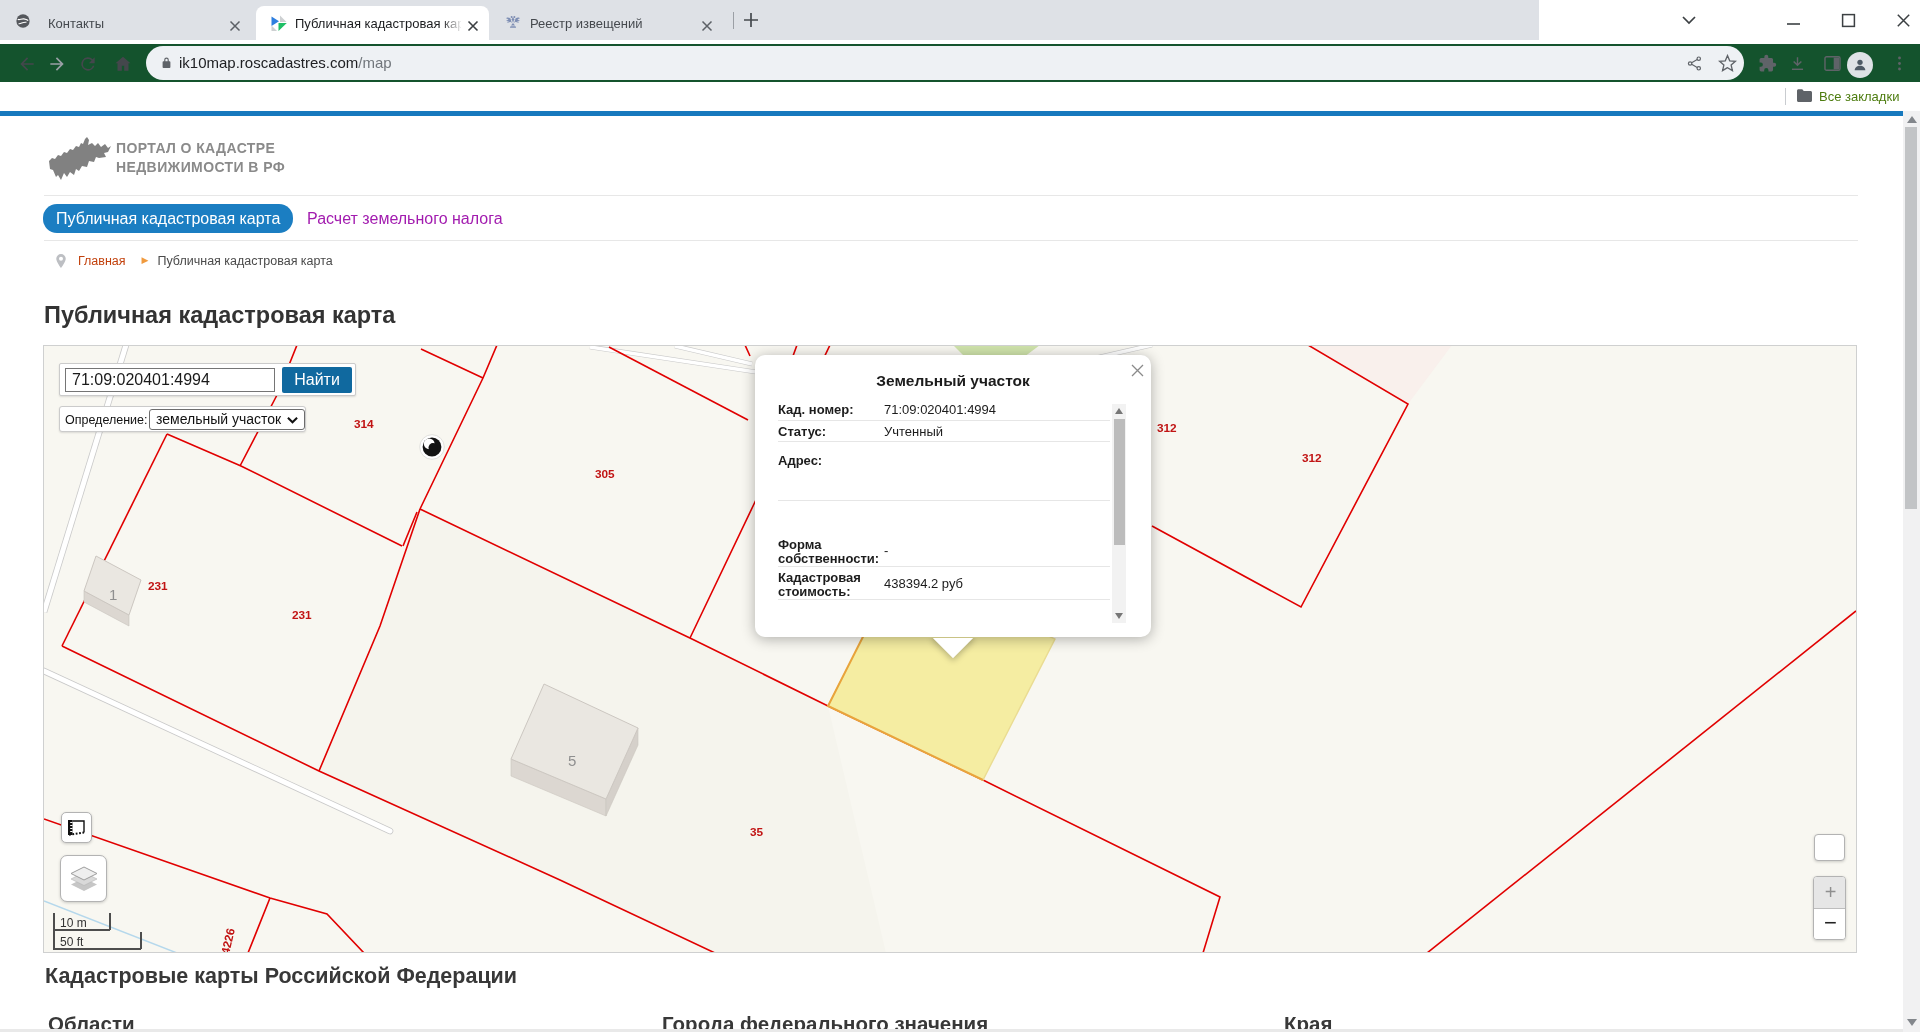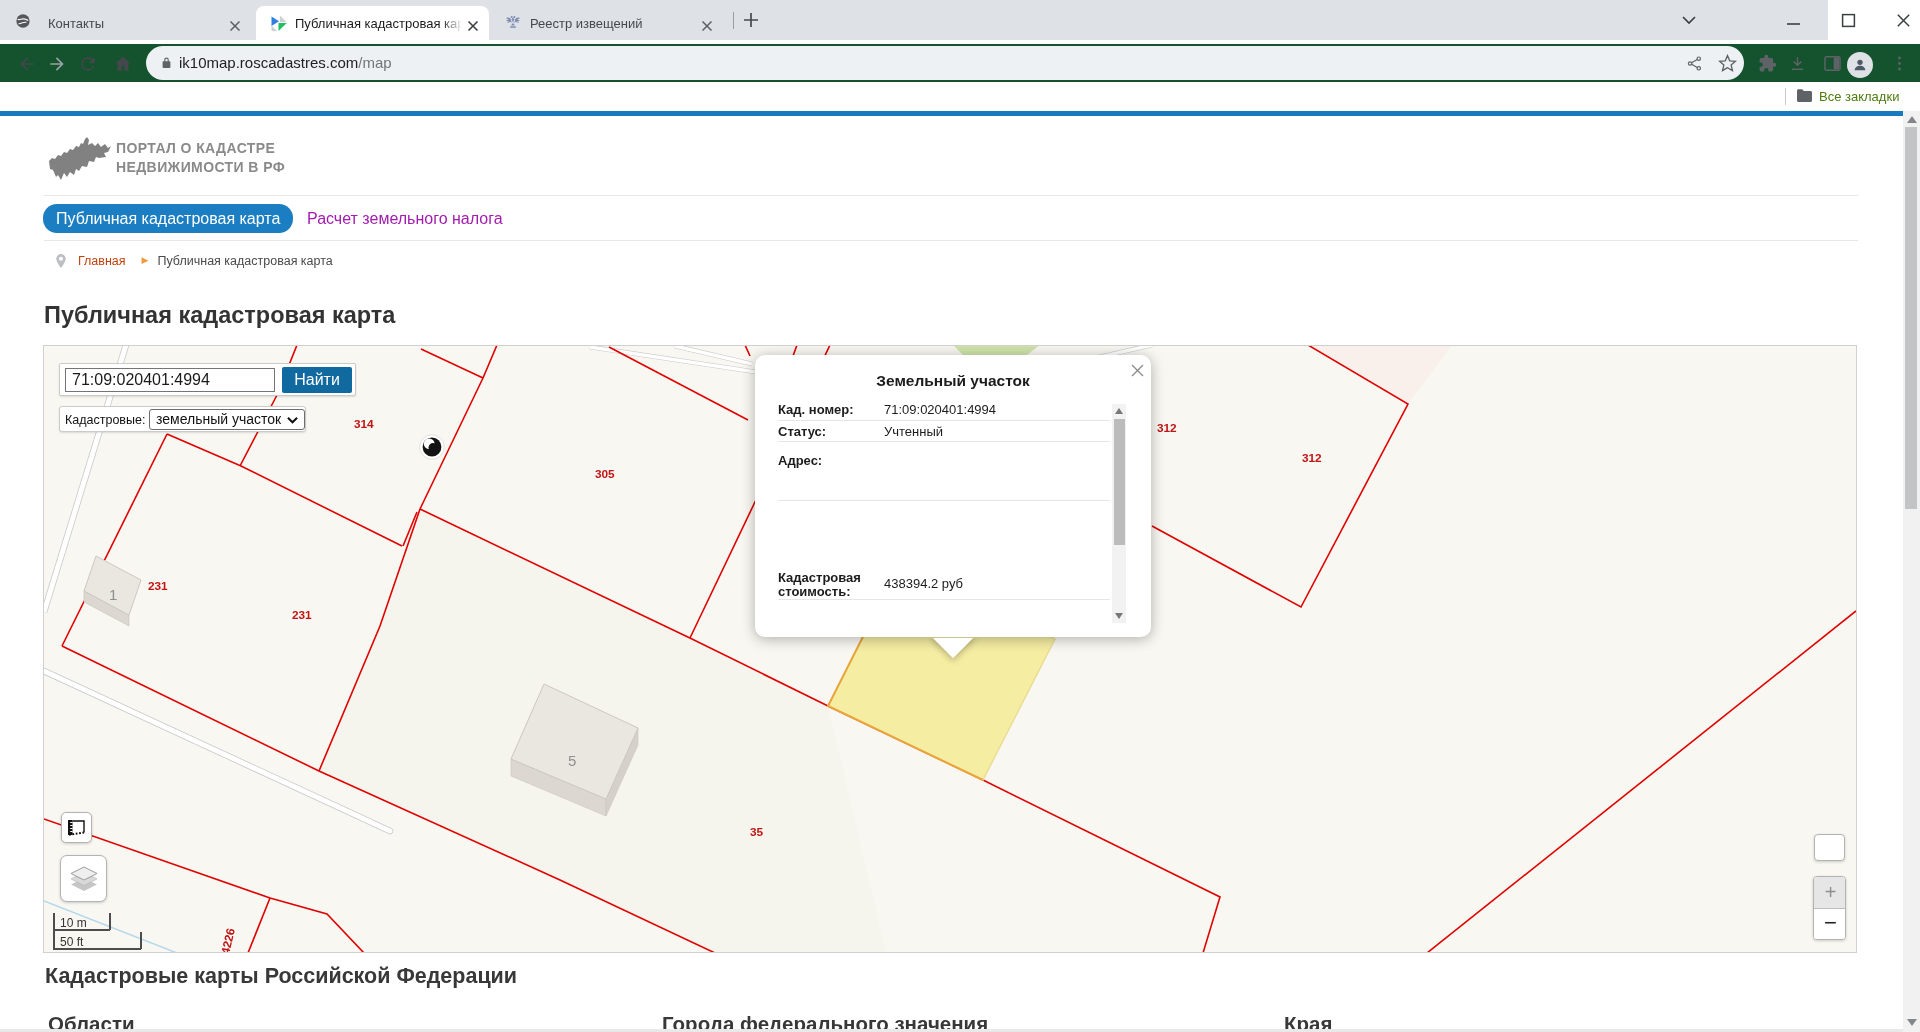--- a/index.html
+++ b/index.html
@@ -1,21 +1,21 @@
 <!DOCTYPE html>
 <html><head>
 <meta charset="utf-8">
 <style>
 *{margin:0;padding:0;box-sizing:border-box}
 html,body{width:1920px;height:1032px;overflow:hidden}
 body{font-family:"Liberation Sans",sans-serif;background:#fff;position:relative}
 .a{position:absolute}
 .ic{position:absolute;display:block}
 
-#tabstrip{left:0;top:0;width:1828px;height:40px;background:#dee1e6}
+#tabstrip{left:0;top:0;width:1539px;height:40px;background:#dee1e6}
 .tab{top:6px;height:34px;font-size:13px;color:#45494e}
 .tabttl{position:absolute;top:10px;white-space:nowrap;overflow:hidden}
 #atab{left:256px;width:233px;background:#fff;border-radius:8px 8px 0 0;color:#1b1c1e}
 .tclose{position:absolute;top:14px;width:12px;height:12px}
 .tclose svg{display:block}
 #toolbar{left:0;top:44px;width:1920px;height:42px;background:#14532d}
 #omni{left:146px;top:2px;width:1598px;height:34px;border-radius:17px;background:#eef1f4;font-size:15px;color:#202124;line-height:34px}
 #bookbar{left:0;top:82px;width:1920px;height:29px;background:#fff}
 #blueline{left:0;top:111px;width:1903px;height:5px;background:#1779be}
 
@@ -286,21 +286,21 @@
 <circle cx="432" cy="447" r="12.3" fill="#ffffff" opacity=".95" stroke="#d8d8d4" stroke-width=".8"></circle>
 <circle cx="432" cy="447" r="9.4" fill="#131313"></circle>
 <circle cx="429.2" cy="443.8" r="5.4" fill="#fff"></circle>
 <circle cx="433" cy="447.6" r="4.5" fill="#131313"></circle>
 </svg>
 <div class="a" id="searchbox">
   <input id="searchin" value="71:09:020401:4994" style="">
   <div id="searchbtn">Найти</div>
 </div>
 <div class="a" id="defbox">
-  <span id="deflab">Кадастровые:</span>
+  <span id="deflab">Определение:</span>
   <div id="defsel">земельный участок
     <svg class="ic" style="right:6px;top:6px" width="11" height="8" viewBox="0 0 12 8">
           <path d="M1 1.5l5 5 5-5" stroke="#111" stroke-width="2.2" fill="none"></path>
         </svg>
   </div>
 </div>
 <div class="a mbtn" id="measure">
   <svg class="ic" style="left:5px;top:5px" width="19" height="19" viewBox="0 0 19 19">
     <rect x="1" y="2" width="4.5" height="15" fill="#111"></rect>
     <g stroke="#fff" stroke-width="1.1">
@@ -331,20 +331,24 @@
         <span class="plab" style="top:4px">Кад. номер:</span>
         <span class="pval" style="top:4px">71:09:020401:4994</span>
       </div>
   <div class="prow" style="top:66px;height:21px">
         <span class="plab" style="top:4px">Статус:</span>
         <span class="pval" style="top:4px">Учтенный</span>
       </div>
   <div class="prow" style="top:87px;height:59px">
         <span class="plab" style="top:12px">Адрес:</span>
       </div>
+  <div class="prow" style="top:179px;height:33px">
+        <span class="plab" style="top:4px">Форма<br>собственности:</span>
+        <span class="pval" style="top:10px">-</span>
+      </div>
   <div class="prow" style="top:212px;height:33px">
         <span class="plab" style="top:4px">Кадастровая<br>стоимость:</span>
         <span class="pval" style="top:10px">438394.2 руб</span>
       </div>
   <div id="pscroll">
     <div class="parr" style="top:4px;border-bottom:6px solid #777"></div>
     <div id="pthumb"></div>
     <div class="parr" style="bottom:4px;border-top:6px solid #777"></div>
   </div>
 </div>

